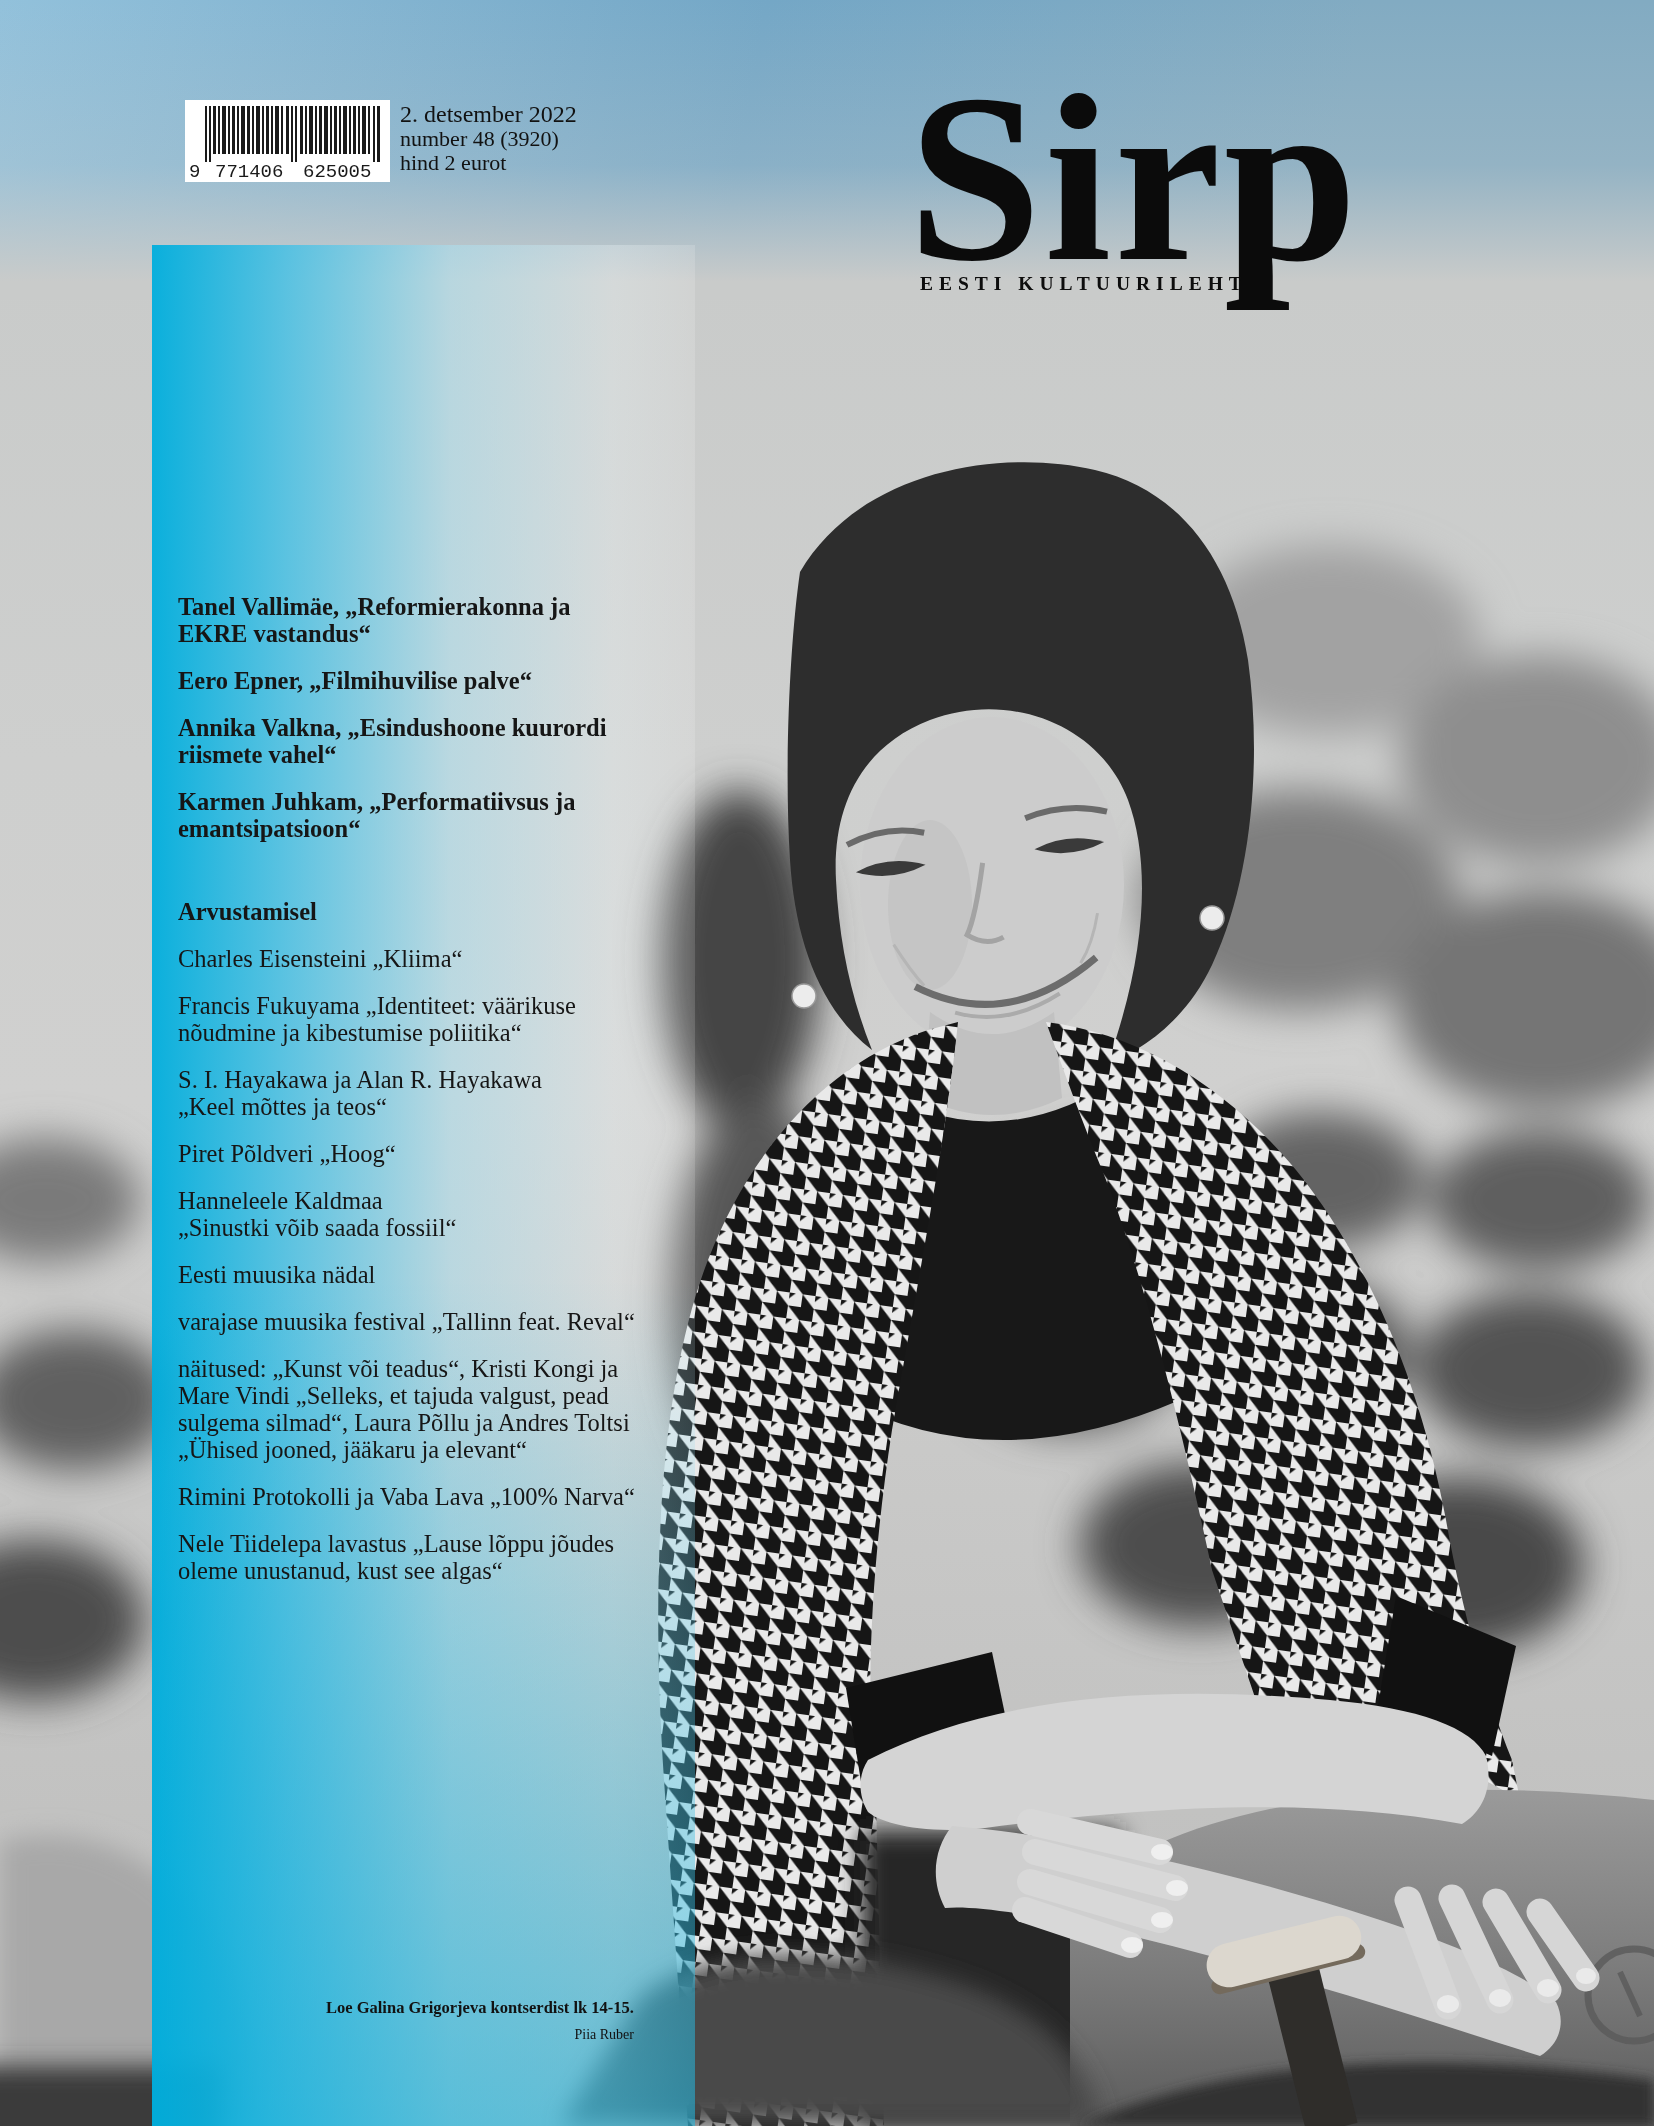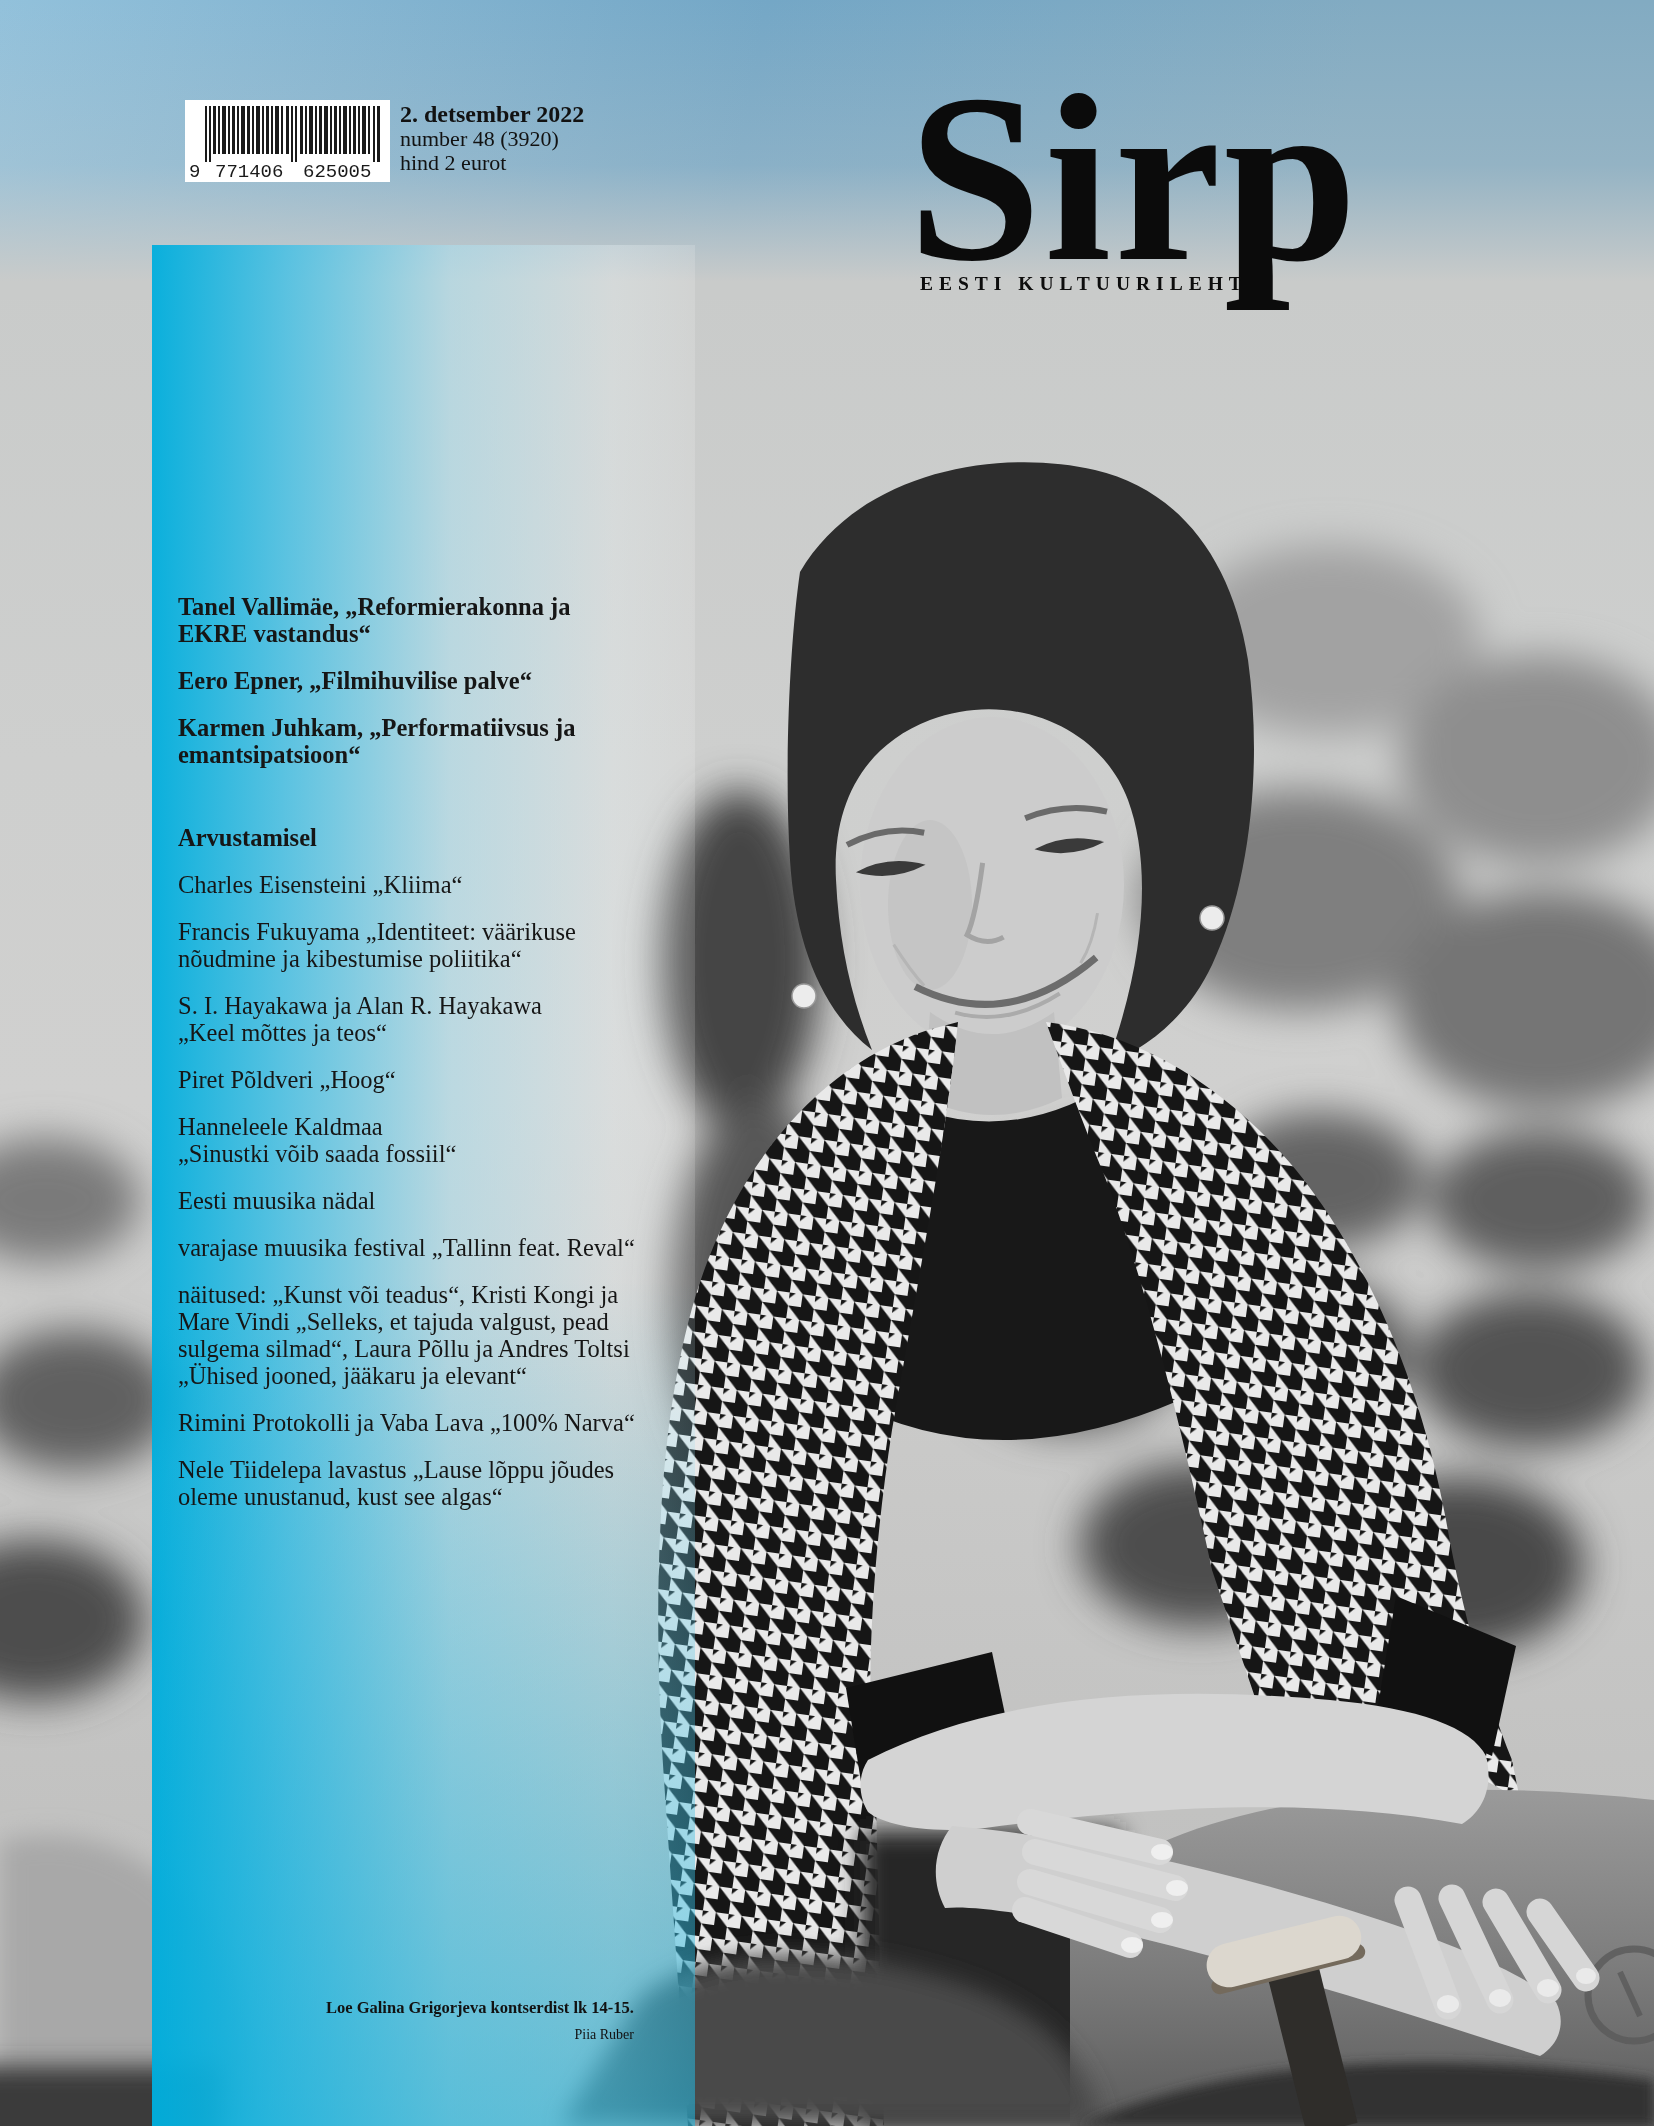--- a/index.html
+++ b/index.html
@@ -41,21 +41,21 @@
     position:absolute;left:908px;top:58px;z-index:3;color:#0b0b0b;
     font-size:240px;line-height:1;font-weight:bold;letter-spacing:3px;
   }
   .tagline{
     position:absolute;left:920px;top:273px;z-index:3;color:#0d0d0d;
     font-size:19.5px;font-weight:bold;letter-spacing:6px;white-space:nowrap;
   }
 
   
   .issue{position:absolute;left:400px;top:102px;z-index:3;color:#121212;line-height:24.5px;}
-  .issue .d1{font-weight:bold;font-size:24px;}
+  .issue .d1{font-weight:normal;font-size:24px;}
   .issue .d2,.issue .d3{font-size:22px;}
 
   
   .barcode{position:absolute;left:185px;top:100px;width:205px;height:82px;background:#fff;z-index:3;}
   .barcode svg{display:block;}
 
   
   .caption-block{position:absolute;left:152px;top:1998px;width:482px;text-align:right;z-index:3;color:#121212;}
   .caption{font-weight:bold;font-size:16.5px;line-height:20px;}
   .credit{font-size:14px;line-height:16px;margin-top:9px;}
@@ -184,20 +184,22 @@
       </g>
     </g>
   </svg>
 
   <div class="band">
     <div class="band-content">
       <div>
           <div class="feat">Tanel Vallimäe, „Reformierakonna ja
 EKRE vastandus“</div>
           <div class="feat">Eero Epner, „Filmihuvilise palve“</div>
+          <div class="feat">Annika Valkna, „Esindushoone kuurordi
+riismete vahel“</div>
           <div class="feat">Karmen Juhkam, „Performatiivsus ja
 emantsipatsioon“</div>
         </div>
       <div class="reviews-header">Arvustamisel</div>
       <div>
           <div class="rev">Charles Eisensteini „Kliima“</div>
           <div class="rev">Francis Fukuyama „Identiteet: väärikuse
 nõudmine ja kibestumise poliitika“</div>
           <div class="rev">S. I. Hayakawa ja Alan R. Hayakawa
 „Keel mõttes ja teos“</div>

